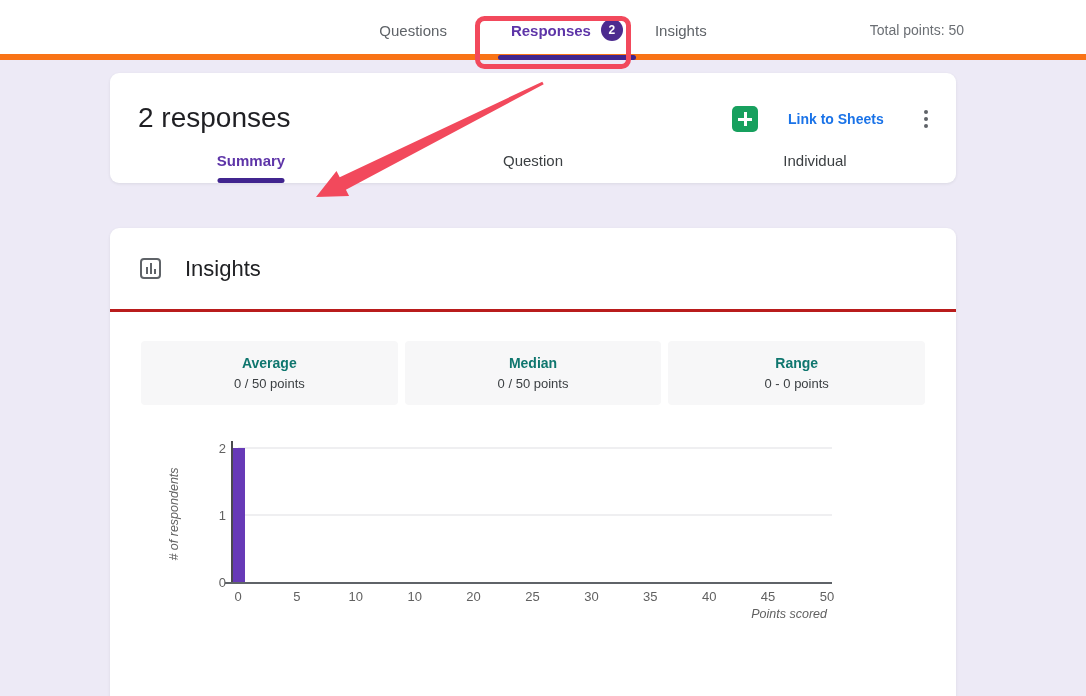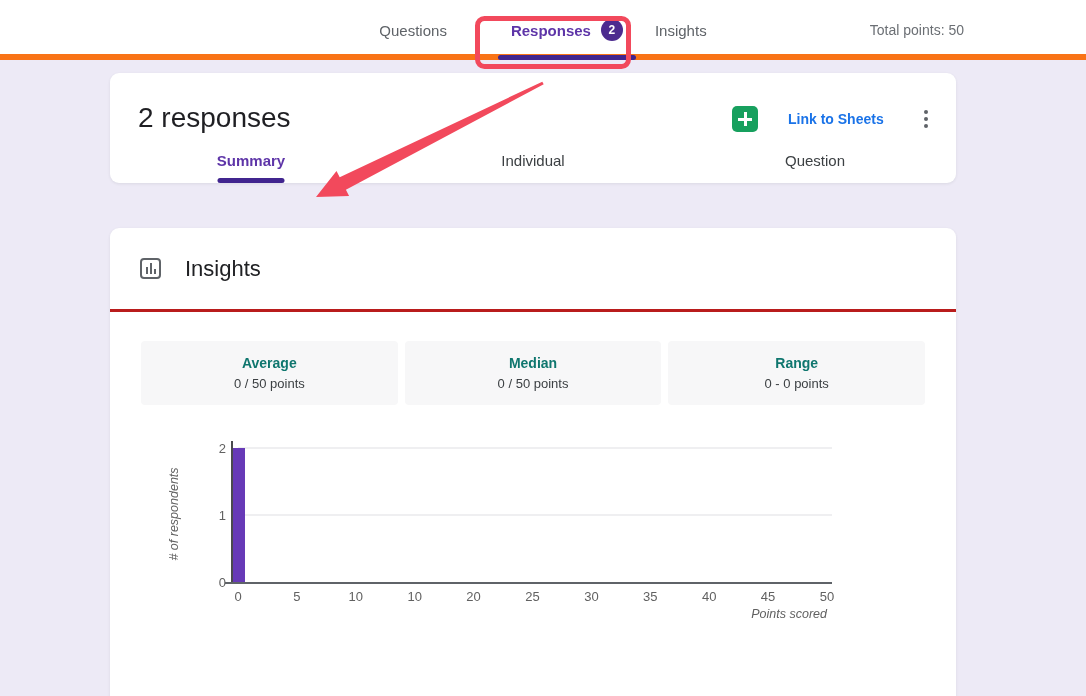--- a/index.html
+++ b/index.html
@@ -120,24 +120,24 @@
     <span class="dot"></span>
     <span class="dot"></span>
   </div>
 
   <div class="tabs">
     <div class="tab active">
       <span>Summary</span>
       <span class="tab-underline"></span>
     </div>
     <div class="tab">
-      <span>Individual</span>
+      <span>Question</span>
     </div>
     <div class="tab">
-      <span>Question</span>
+      <span>Individual</span>
     </div>
   </div>
 </div>
 
 <div class="card" id="card-insights">
   <div class="insights-header">
     <span class="insights-icon">
       <i style="height:7px"></i>
         <i style="height:11px"></i>
         <i style="height:5px"></i>

